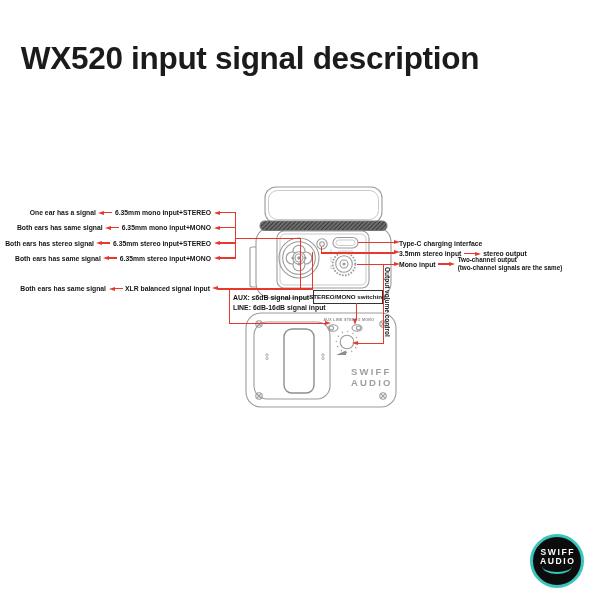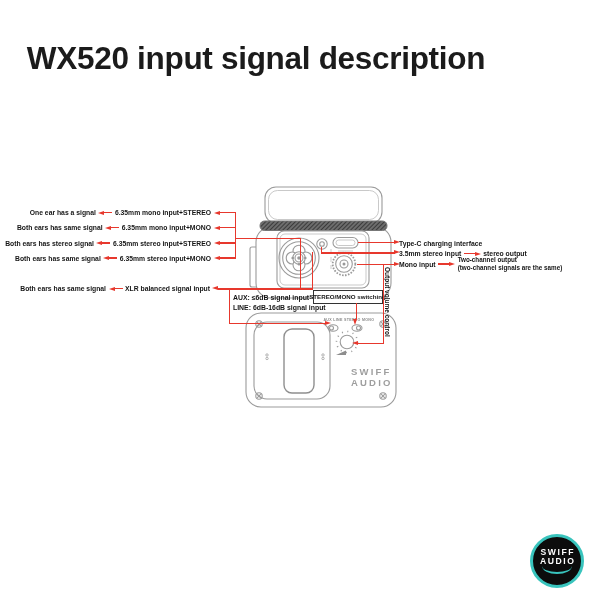--- a/index.html
+++ b/index.html
@@ -1,20 +1,20 @@
 <!DOCTYPE html>
 <html style="--red: #e7382d; --dev: #9b9b9b; --teal: #39c4bd;"><head>
 <meta charset="utf-8">
 <style>
   :root{ --red:#e7382d; --dev:#9b9b9b; --ink:#151515; }
   html,body{margin:0;padding:0;background:#fff;}
   #canvas{position:relative;width:600px;height:600px;background:#fff;overflow:hidden;
           font-family:"Liberation Sans",sans-serif;}
   .abs{position:absolute;}
-  .title{position:absolute;left:8px;top:40px;width:496px;text-align:center;
+  .title{position:absolute;left:2px;top:40px;width:496px;text-align:center;
          font-size:31.5px;font-weight:bold;letter-spacing:-.3px;color:#1b1b1b;}
   
   .rl{position:absolute;background:var(--red);}
   
   .row{position:absolute;display:flex;align-items:center;height:10px;white-space:nowrap;}
   .lbl{font-size:6.8px;font-weight:bold;color:var(--ink);white-space:nowrap;}
   .lbl2{font-size:6.3px;font-weight:bold;color:var(--ink);line-height:8.4px;white-space:nowrap;}
   .tri-l{width:0;height:0;border-top:2.8px solid transparent;border-bottom:2.8px solid transparent;
          border-right:6.5px solid var(--red);}
   .tri-r{width:0;height:0;border-top:2.8px solid transparent;border-bottom:2.8px solid transparent;

